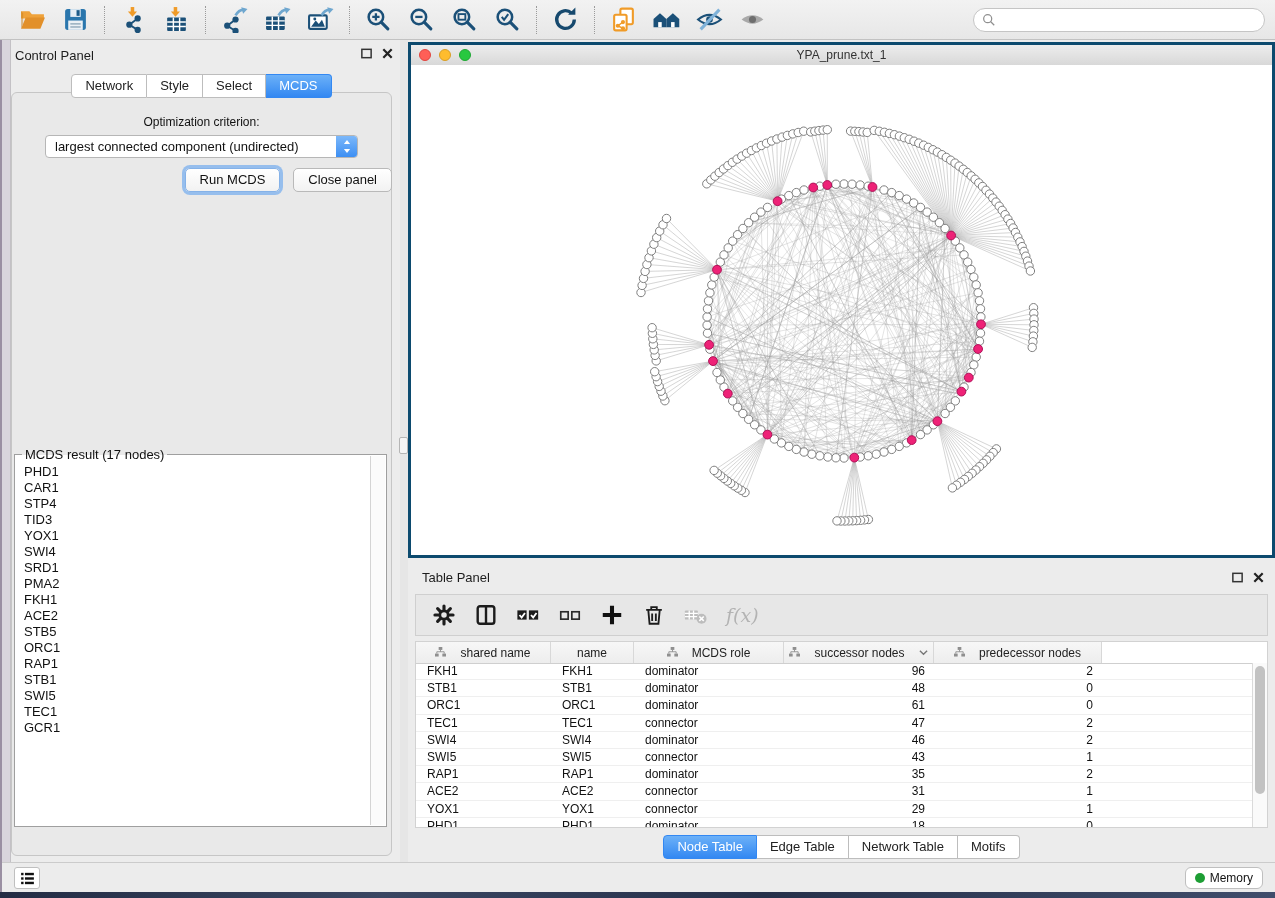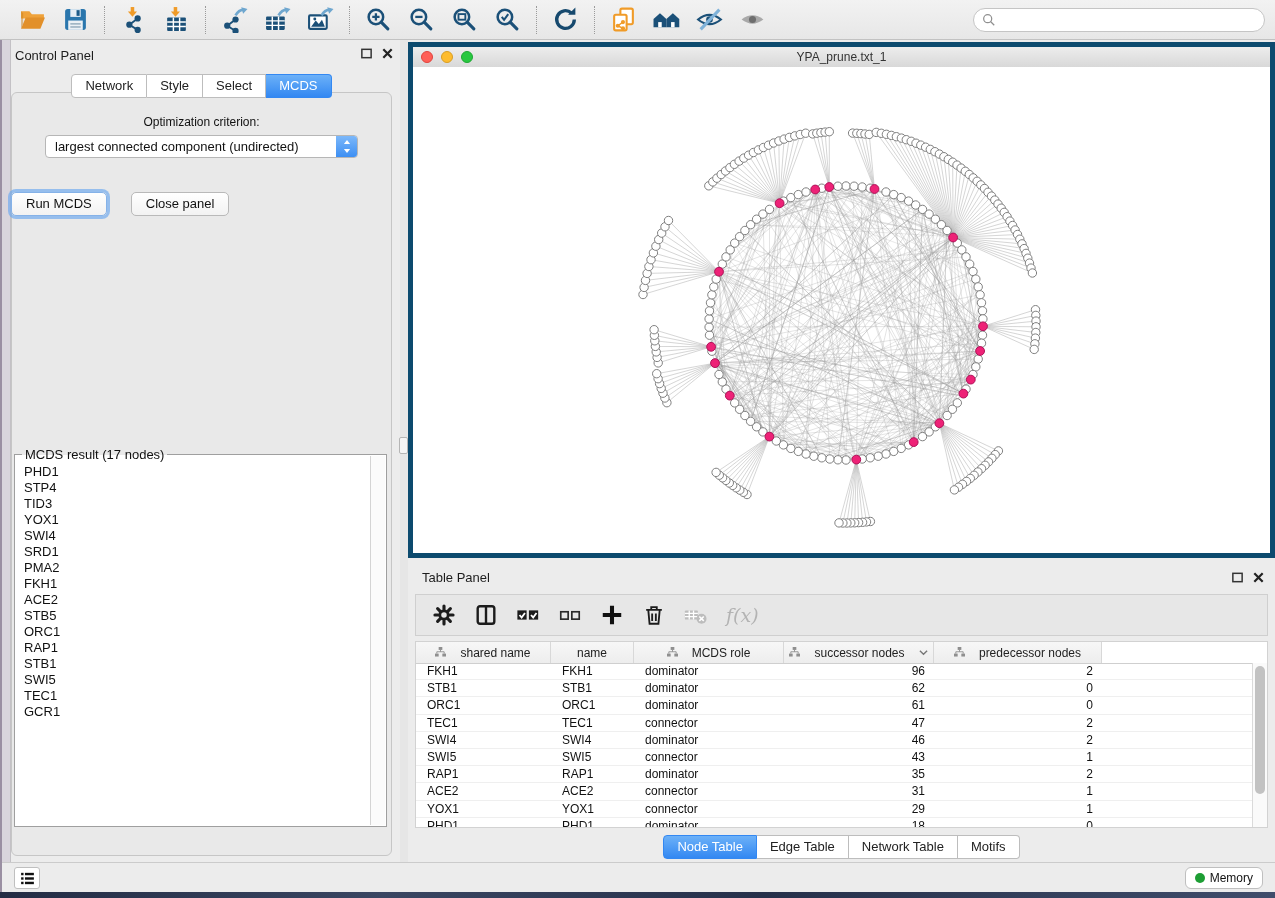--- a/index.html
+++ b/index.html
@@ -43,38 +43,38 @@
     padding:3px 13px 4px;cursor:pointer;color:#222;}
   .seg:first-child{border-left:1px solid #bdbdbd;border-radius:4px 0 0 4px;}
   .seg:last-child{border-radius:0 4px 4px 0;}
   .seg.active{background:linear-gradient(#6cb1f8,#3388f2);border-color:#3388f2;color:#fff;}
   .opt-label{position:absolute;left:0;right:8px;top:75px;text-align:center;font-size:12px;color:#111;}
   .dropdown{position:absolute;left:34px;top:95px;width:313px;height:23px;background:#fff;
     border:1px solid #b6b6b6;border-radius:4px;box-sizing:border-box;cursor:pointer;}
   .dd-value{position:absolute;left:9px;top:3px;font-size:13px;color:#111;white-space:nowrap;}
   .dd-stepper{position:absolute;right:0;top:0;bottom:0;width:21px;border-radius:0 3px 3px 0;
     background:linear-gradient(#7cb8fa,#3d8ff3);display:flex;align-items:center;justify-content:center;}
-  .btn-row{position:absolute;left:0;right:8px;top:128px;display:flex;justify-content:flex-start;gap:24px;margin-top:24px;}
+  .btn-row{position:absolute;left:0;right:8px;top:128px;display:flex;justify-content:flex-end;gap:13px;}
   .mac-btn{background:linear-gradient(#ffffff,#f2f2f2);border:1px solid #b9b9b9;border-radius:5px;
     font-size:13px;padding:3px 14px 4px;cursor:pointer;color:#111;font-family:"Liberation Sans",sans-serif;}
   .mac-btn.focused{box-shadow:0 0 0 3px rgba(106,168,240,.65);border-color:#85b2e8;}
   .mcds-group{position:absolute;left:3px;top:414px;width:371px;height:371px;border:1px solid #9f9f9f;background:#fff;}
   .mcds-legend{position:absolute;left:7px;top:-8px;font-size:13px;color:#111;padding:0 3px;
     background:linear-gradient(#e9e9e9 55%,#ffffff 55%);z-index:2;}
   .mcds-list{position:absolute;left:1px;top:1px;right:15px;bottom:1px;overflow:hidden;padding-top:8px;}
   .mcds-item{font-size:13px;line-height:16px;padding-left:8px;color:#111;}
   .mcds-scroll{position:absolute;right:1px;top:1px;bottom:1px;width:14px;background:#fbfbfb;border-left:1px solid #d4d4d4;}
 
   
   .v-splitter{position:absolute;left:400px;top:40px;width:8px;height:822px;background:#e6e6e6;}
   .v-grip{position:absolute;left:399px;top:437px;width:9px;height:17px;background:#f5f5f5;
     border:1px solid #b5b5b5;border-radius:2px;box-sizing:border-box;}
 
   
-  .net-window{position:absolute;left:408px;top:42px;width:867px;height:516px;border:5px solid #0c4a6e;
+  .net-window{position:absolute;left:408px;top:42px;width:867px;height:516px;border:3px solid #0c4a6e;
     box-sizing:border-box;background:#fff;}
   .net-titlebar{position:absolute;left:0;top:0;right:0;height:20px;
     background:linear-gradient(#ededed,#d8d8d8);border-bottom:1px solid #b3b3b3;}
   .tl{position:absolute;top:4px;width:12px;height:12px;border-radius:50%;cursor:pointer;}
   .tl.red{left:8px;background:#ff5f57;border:1px solid #e0443e;box-sizing:border-box;}
   .tl.yellow{left:28px;background:#febc2e;border:1px solid #d89e24;box-sizing:border-box;}
   .tl.green{left:48px;background:#28c840;border:1px solid #1ea733;box-sizing:border-box;}
   .net-title{position:absolute;left:0;right:0;top:3px;text-align:center;font-size:12px;color:#333;}
   .net-canvas{position:absolute;left:0;top:20px;right:0;bottom:0;background:#fff;overflow:hidden;}
 
@@ -330,20 +330,21 @@
     </span>
   </div>
   <div class="btn-row">
     <button class="mac-btn focused">Run MCDS</button>
     <button class="mac-btn">Close panel</button>
   </div>
   <div class="mcds-group">
     <span class="mcds-legend">MCDS result (17 nodes)</span>
     <div class="mcds-list">
         <div class="mcds-item">PHD1</div>
+        <div class="mcds-item">CAR1</div>
         <div class="mcds-item">STP4</div>
         <div class="mcds-item">TID3</div>
         <div class="mcds-item">YOX1</div>
         <div class="mcds-item">SWI4</div>
         <div class="mcds-item">SRD1</div>
         <div class="mcds-item">PMA2</div>
         <div class="mcds-item">FKH1</div>
         <div class="mcds-item">ACE2</div>
         <div class="mcds-item">STB5</div>
         <div class="mcds-item">ORC1</div>
@@ -1286,21 +1287,21 @@
           <div class="td" style="width:135px">FKH1</div>
           <div class="td" style="width:83px">FKH1</div>
           <div class="td" style="width:150px">dominator</div>
           <div class="td num" style="width:150px">96</div>
           <div class="td num" style="width:168px">2</div>
         </div>
         <div class="tr">
           <div class="td" style="width:135px">STB1</div>
           <div class="td" style="width:83px">STB1</div>
           <div class="td" style="width:150px">dominator</div>
-          <div class="td num" style="width:150px">62</div>
+          <div class="td num" style="width:150px">48</div>
           <div class="td num" style="width:168px">0</div>
         </div>
         <div class="tr">
           <div class="td" style="width:135px">ORC1</div>
           <div class="td" style="width:83px">ORC1</div>
           <div class="td" style="width:150px">dominator</div>
           <div class="td num" style="width:150px">61</div>
           <div class="td num" style="width:168px">0</div>
         </div>
         <div class="tr">

